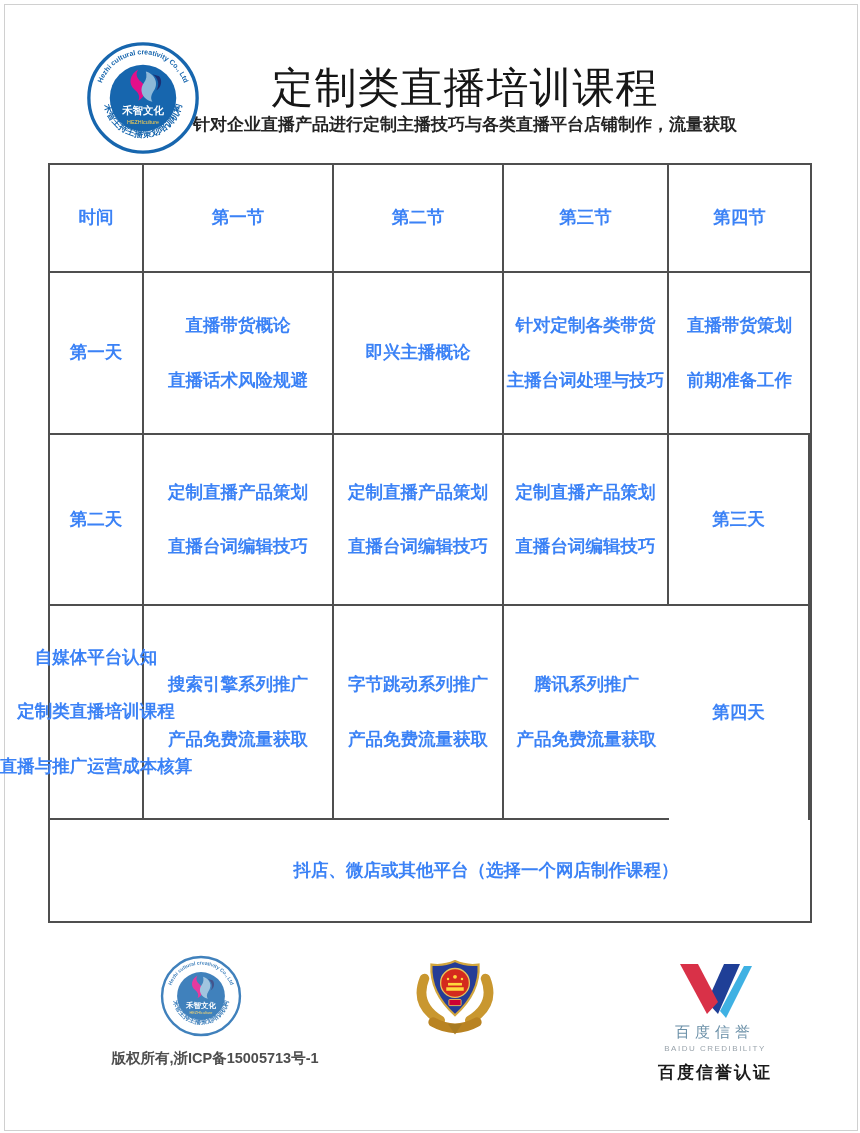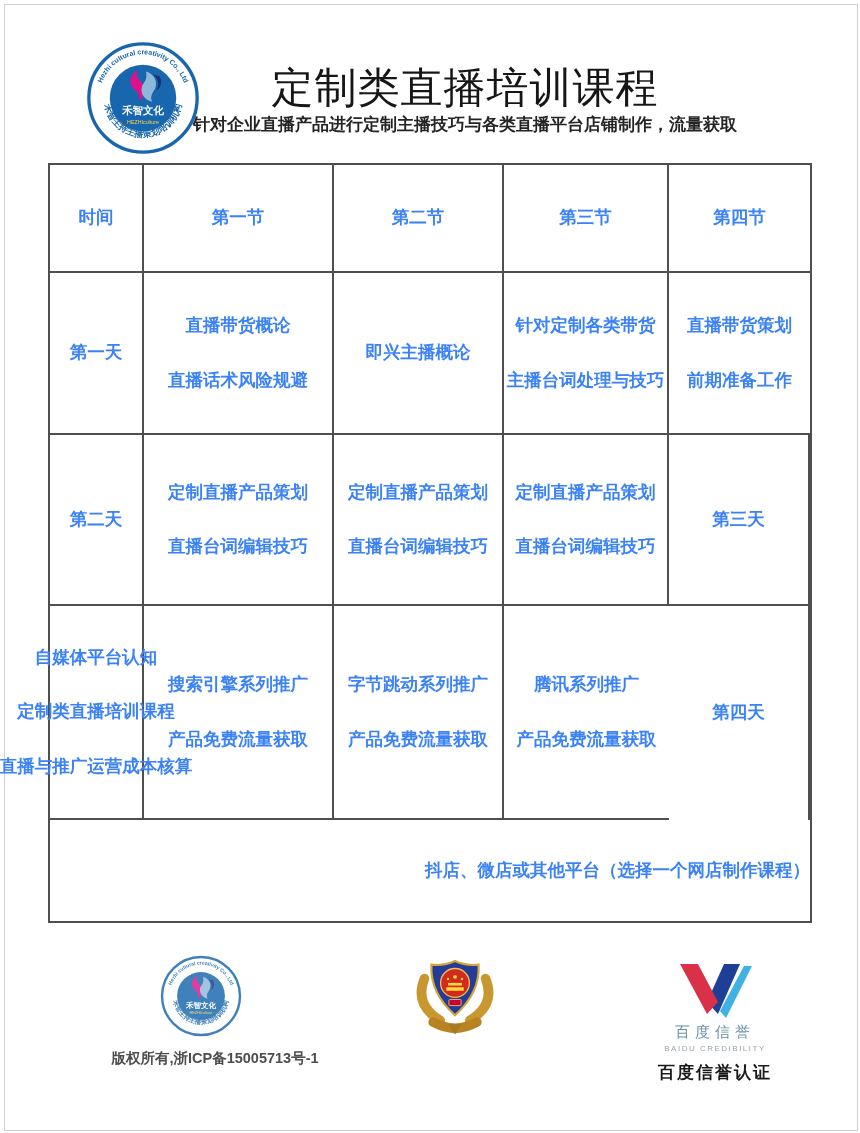--- a/index.html
+++ b/index.html
@@ -20,21 +20,21 @@
   
   .sched{position:absolute;left:48px;top:163px;width:764px;height:760px;box-sizing:border-box;
     border:2px solid #4f4f4f;display:grid;
     grid-template-columns:94px 190px 170px 165px auto;
     grid-template-rows:108px 162px 171px 214px auto;}
   .cell{border-right:2px solid #4f4f4f;border-bottom:2px solid #4f4f4f;
     display:flex;flex-direction:column;align-items:center;justify-content:center;gap:37px;
     font-size:17.5px;font-weight:bold;color:#3b82f6;text-align:center;line-height:1;}
   .cell.last-col{border-right:none;}
   .cell.last-row{border-bottom:none;}
-  .cell.span-cell{grid-column:2/6;flex-direction:row;justify-content:flex-end;padding-left:18px;}
+  .cell.span-cell{grid-column:2/6;flex-direction:row;justify-content:center;padding-left:18px;}
   .line{white-space:nowrap;}
 
   
   .copyright{position:absolute;left:75px;top:1049px;width:280px;text-align:center;
     font-size:14.5px;font-weight:bold;color:#4d4d4d;white-space:nowrap;}
   .badge{position:absolute;left:407px;top:952px;width:96px;height:88px;}
   .police-text{position:absolute;left:331px;top:1049px;width:250px;text-align:center;
     font-size:16.5px;font-weight:bold;color:#101010;white-space:nowrap;}
   .baidu{position:absolute;left:630px;top:962px;width:170px;text-align:center;}
   .baidu svg{display:block;margin:0 auto;}

